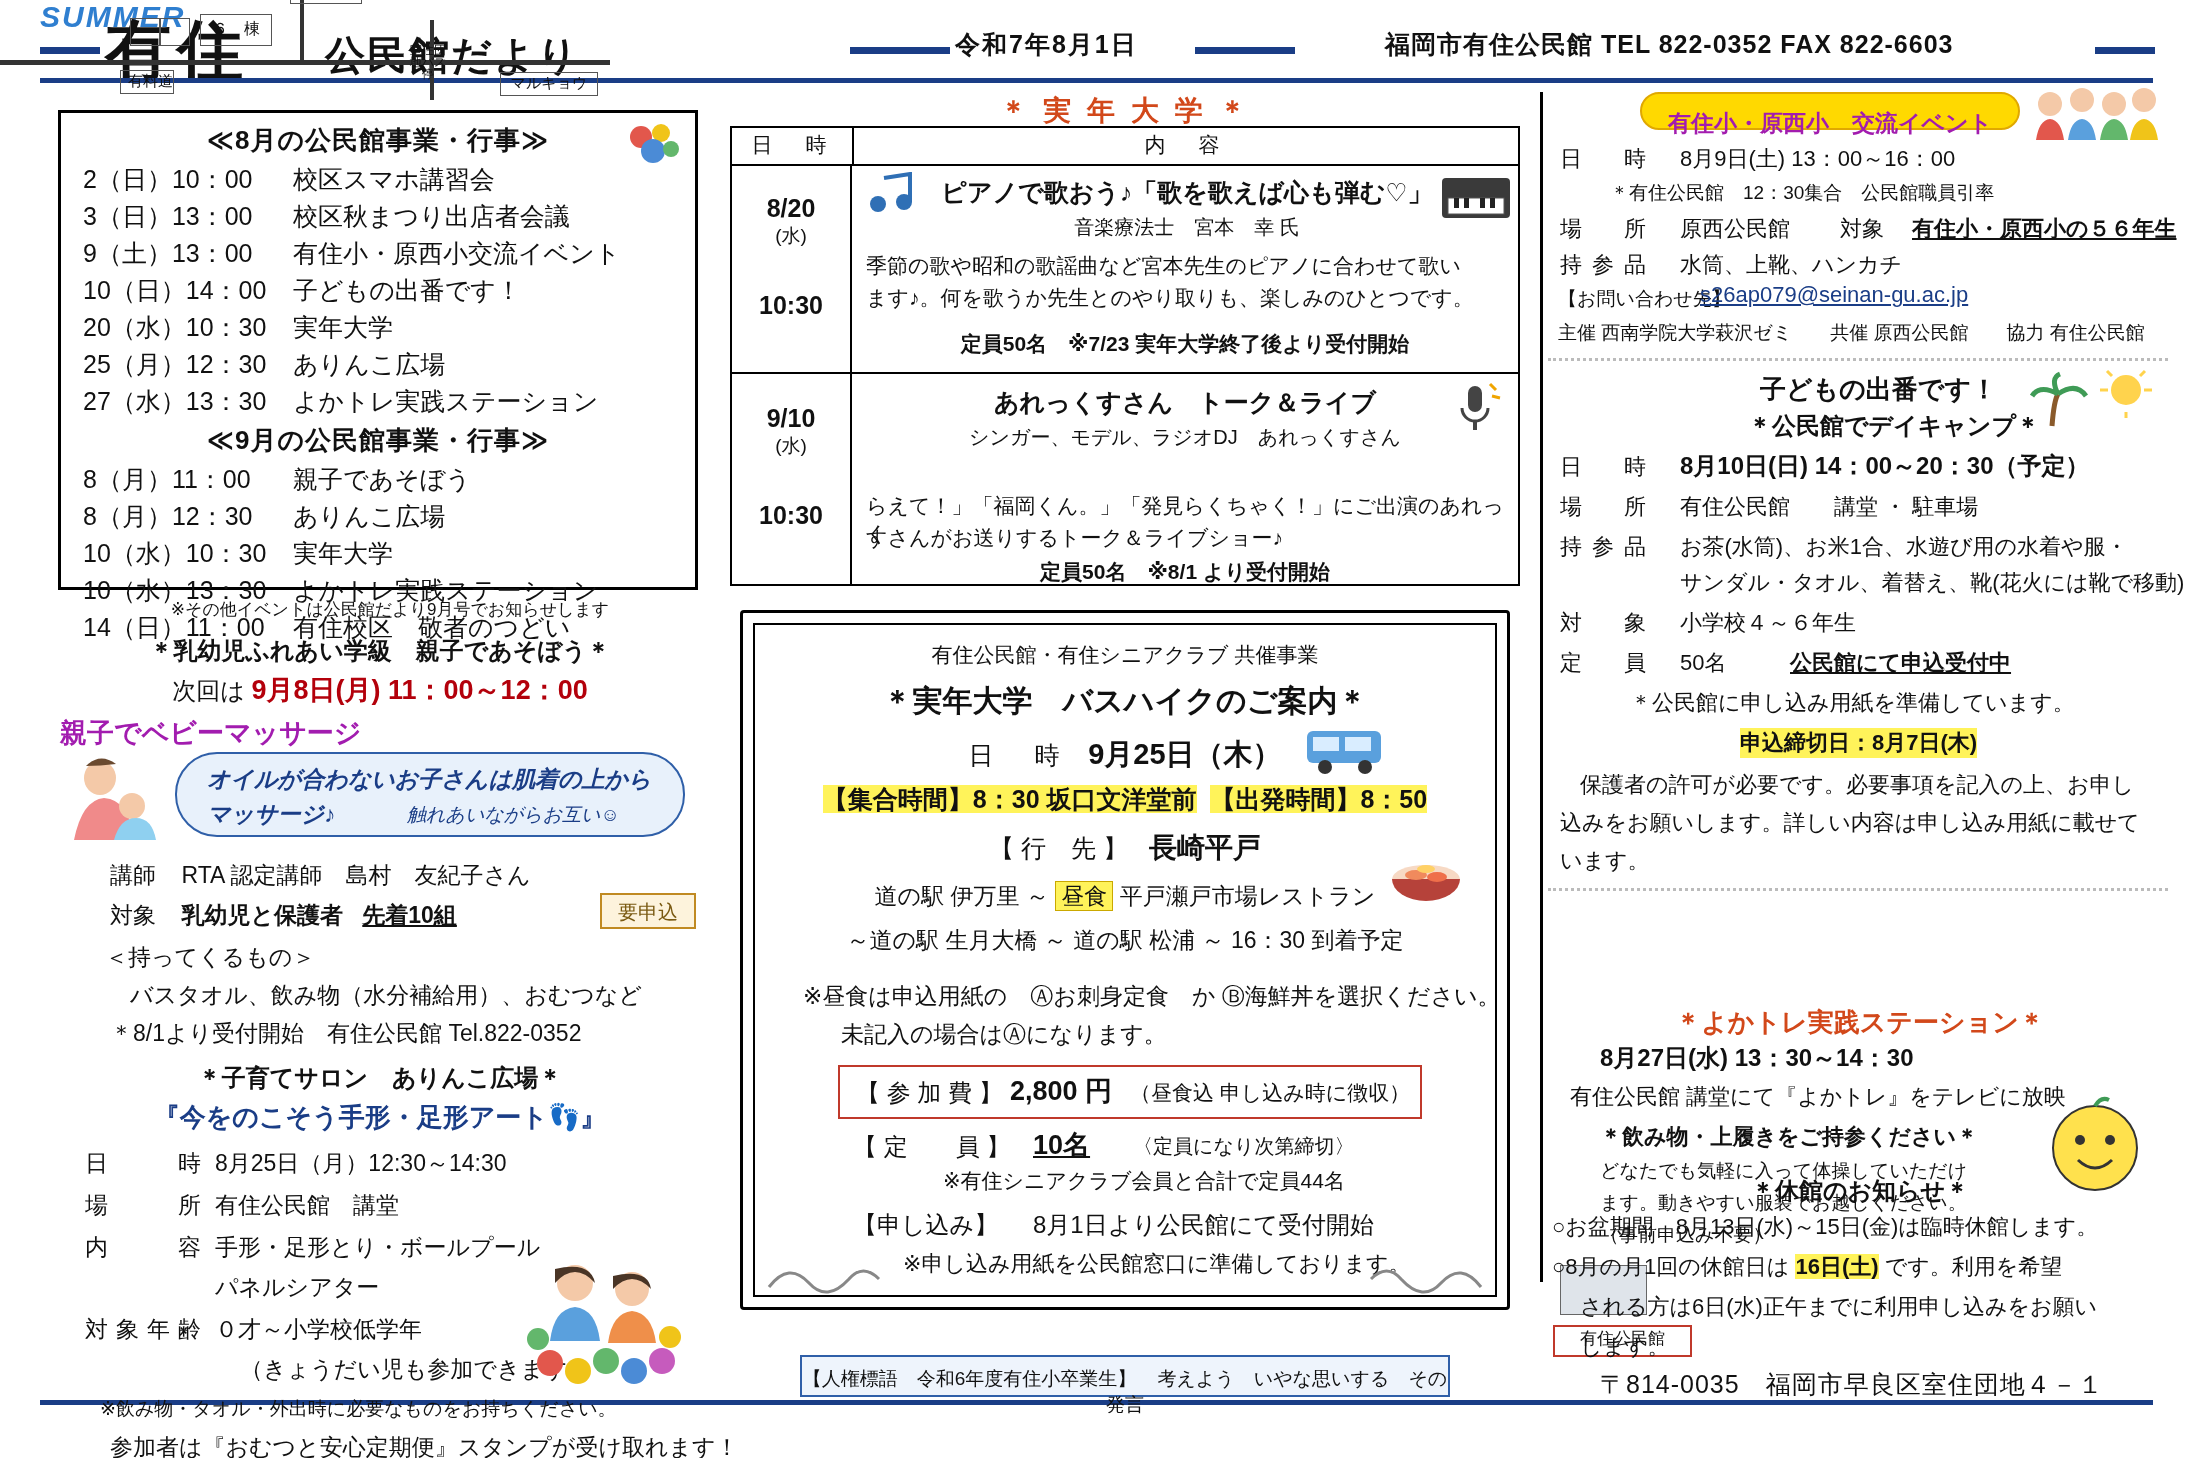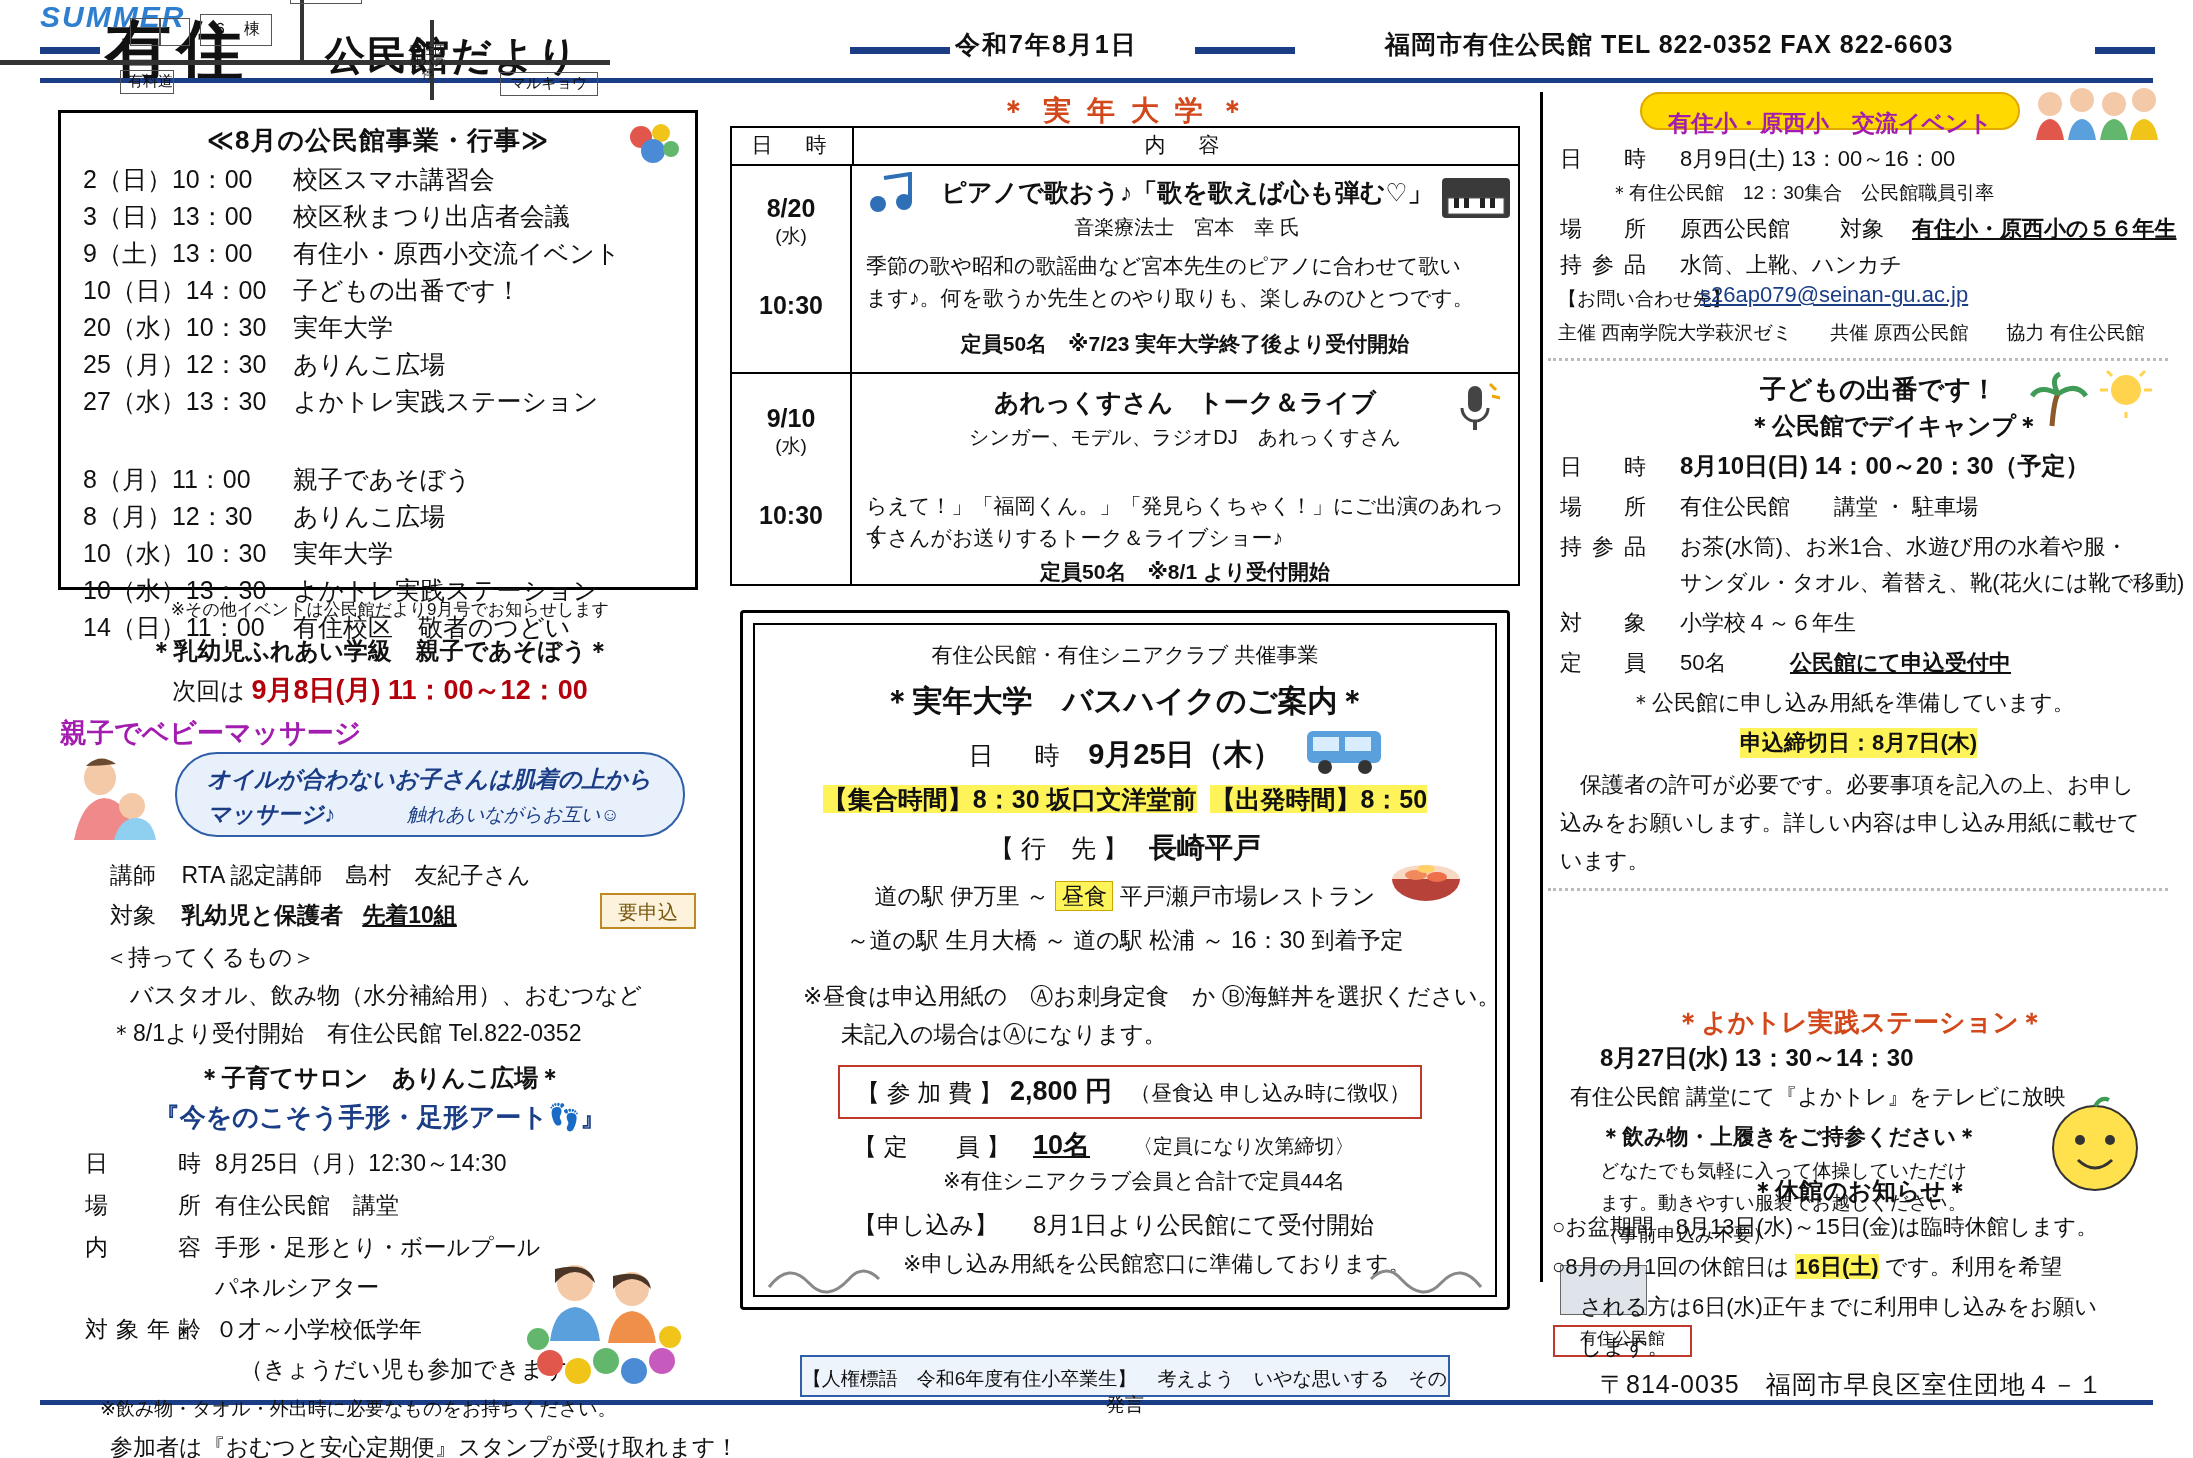--- a/index.html
+++ b/index.html
@@ -173,20 +173,21 @@
       <div class="ev-row">
           <span class="ev-date">25（月）12：30</span>
           <span class="ev-name">ありんこ広場</span>
         </div>
       <div class="ev-row">
           <span class="ev-date">27（水）13：30</span>
           <span class="ev-name">よかトレ実践ステーション</span>
         </div>
     </div>
 
+    <div style="position:absolute;left:0;top:310px;width:100%;" class="ev-head">≪9月の公民館事業・行事≫</div>
     <div style="position:absolute;left:0;top:348px;width:100%;">
       <div class="ev-row">
           <span class="ev-date">8（月）11：00</span>
           <span class="ev-name">親子であそぼう</span>
         </div>
       <div class="ev-row">
           <span class="ev-date">8（月）12：30</span>
           <span class="ev-name">ありんこ広場</span>
         </div>
       <div class="ev-row">

